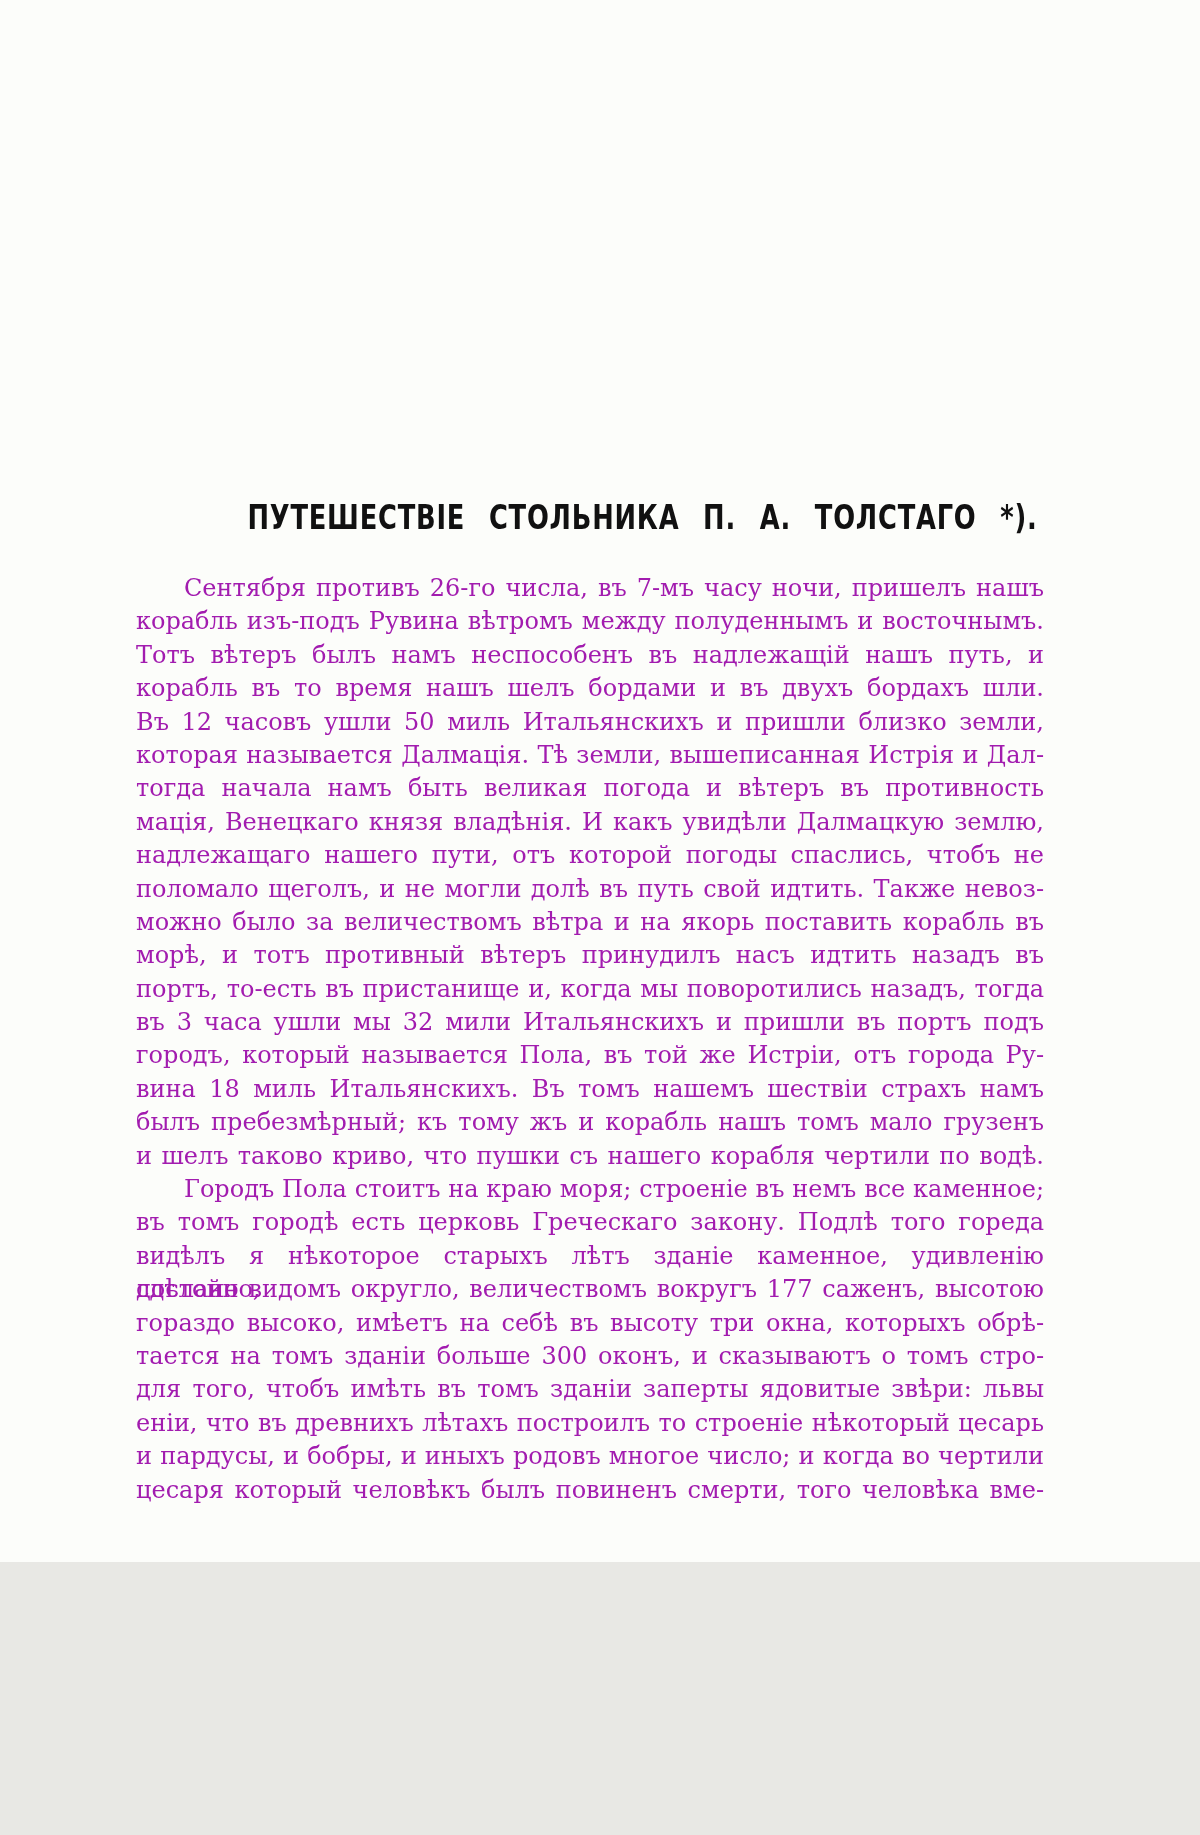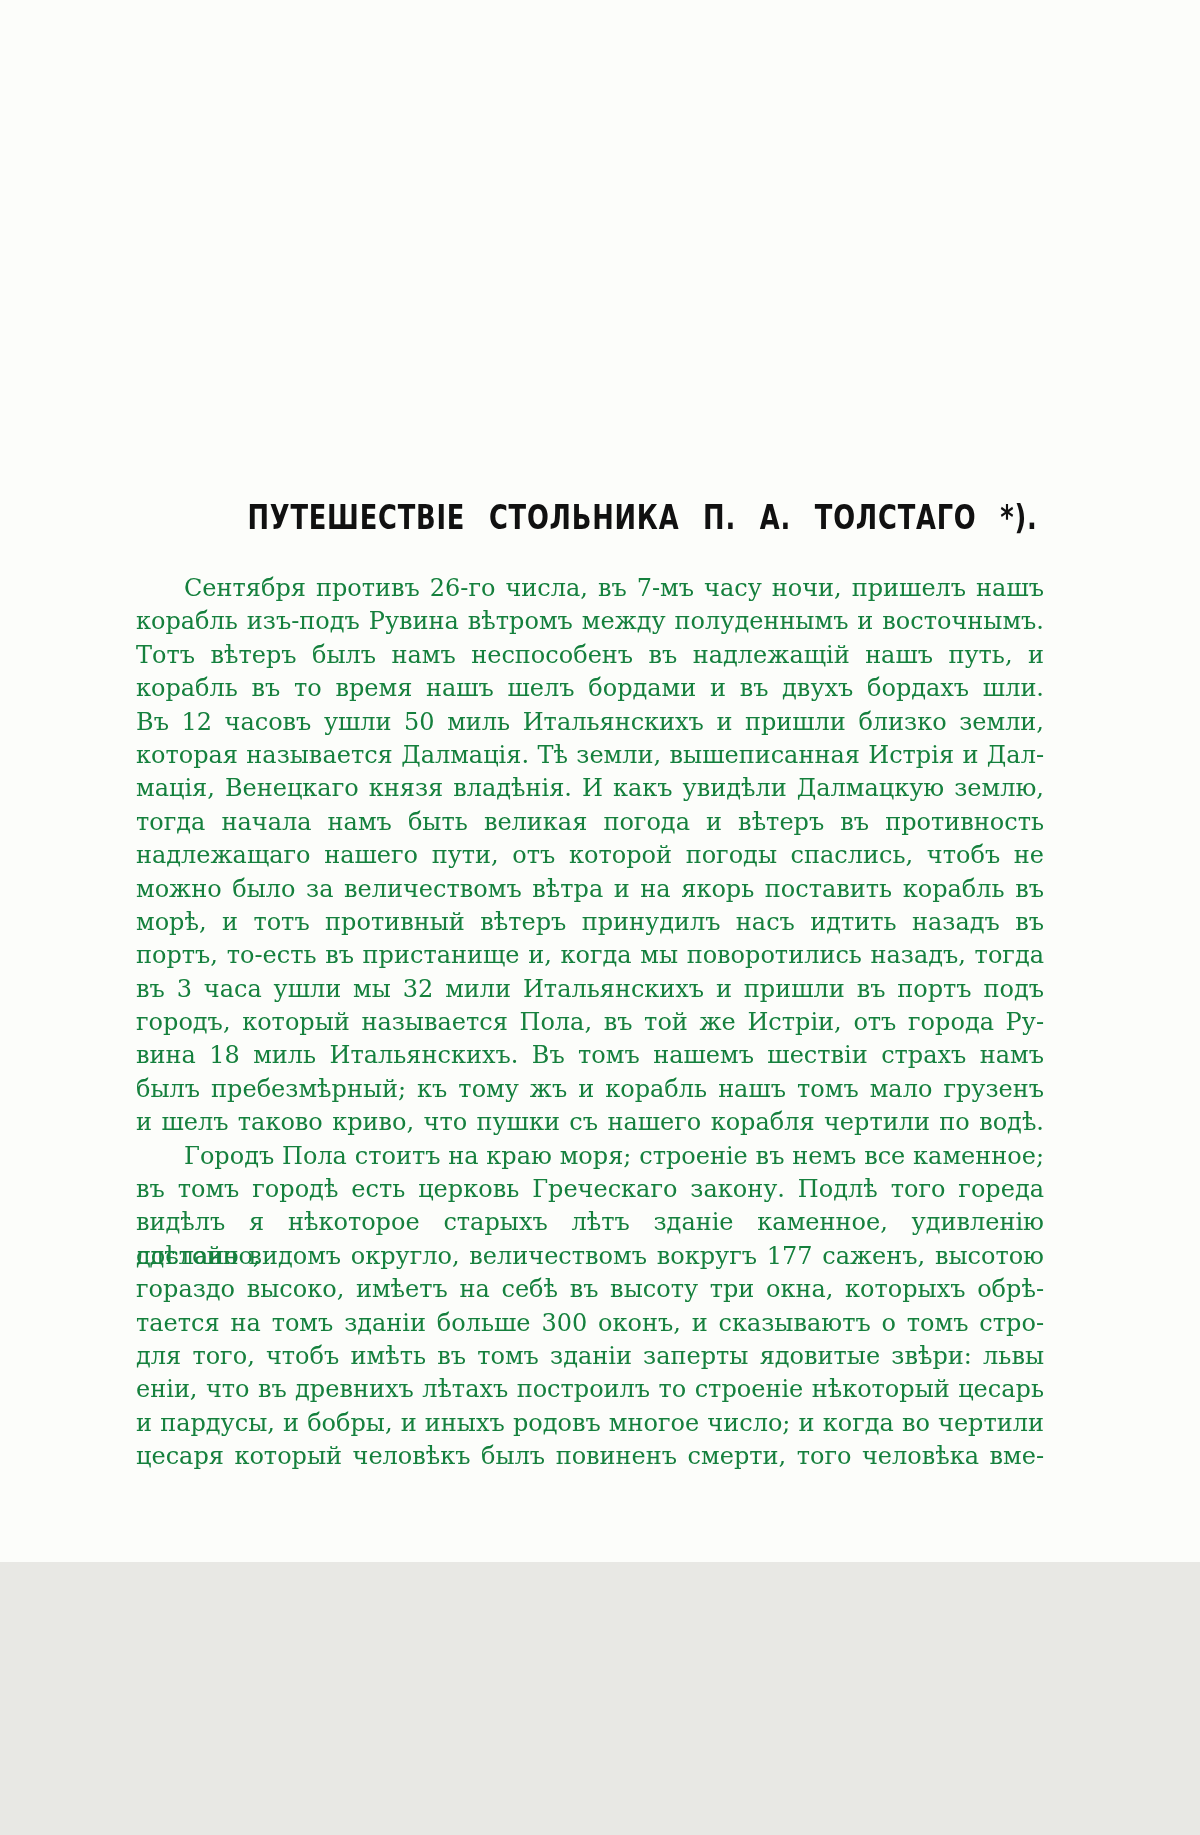--- a/index.html
+++ b/index.html
@@ -28,21 +28,21 @@
     word-spacing:18px;
     white-space:nowrap;
     color:#111;
   }
   .body-text{
     position:absolute;
     left:136px;top:572px;width:908px;
     font-family:"DejaVu Serif",serif;
     font-size:24px;
     line-height:33.4px;
-    color:#15803d;
+    color:#a21caf;
   }
   .line{
     text-align:justify;
     text-align-last:justify;
     -moz-text-align-last:justify;
     white-space:normal;
     height:33.4px;
     overflow:visible;
   }
   .line.indent{ text-indent:48px; }
@@ -98,23 +98,24 @@
 
   <h1 class="title"><span class="title-inner">ПУТЕШЕСТВІЕ СТОЛЬНИКА П. А. ТОЛСТАГО *).</span></h1>
 
   <div class="body-text" id="body-text">
       <div class="line indent">Сентября противъ 26-го числа, въ 7-мъ часу ночи, пришелъ нашъ</div>
       <div class="line">корабль изъ-подъ Рувина вѣтромъ между полуденнымъ и восточнымъ.</div>
       <div class="line">Тотъ вѣтеръ былъ намъ неспособенъ въ надлежащій нашъ путь, и</div>
       <div class="line">корабль въ то время нашъ шелъ бордами и въ двухъ бордахъ шли.</div>
       <div class="line">Въ 12 часовъ ушли 50 миль Итальянскихъ и пришли близко земли,</div>
       <div class="line">которая называется Далмація. Тѣ земли, вышеписанная Истрія и Дал-</div>
+      <div class="line">тогда начала намъ быть великая погода и вѣтеръ въ противность</div>
       <div class="line">мація, Венецкаго князя владѣнія. И какъ увидѣли Далмацкую землю,</div>
-      <div class="line">тогда начала намъ быть великая погода и вѣтеръ въ противность</div>
       <div class="line">надлежащаго нашего пути, отъ которой погоды спаслись, чтобъ не</div>
+      <div class="line">поломало щеголъ, и не могли долѣ въ путь свой идтить. Также невоз-</div>
       <div class="line">можно было за величествомъ вѣтра и на якорь поставить корабль въ</div>
       <div class="line">морѣ, и тотъ противный вѣтеръ принудилъ насъ идтить назадъ въ</div>
       <div class="line">портъ, то-есть въ пристанище и, когда мы поворотились назадъ, тогда</div>
       <div class="line">въ 3 часа ушли мы 32 мили Итальянскихъ и пришли въ портъ подъ</div>
       <div class="line">городъ, который называется Пола, въ той же Истріи, отъ города Ру-</div>
       <div class="line">вина 18 миль Итальянскихъ. Въ томъ нашемъ шествіи страхъ намъ</div>
       <div class="line">былъ пребезмѣрный; къ тому жъ и корабль нашъ томъ мало грузенъ</div>
       <div class="line">и шелъ таково криво, что пушки съ нашего корабля чертили по водѣ.</div>
       <div class="line indent">Городъ Пола стоитъ на краю моря; строеніе въ немъ все каменное;</div>
       <div class="line">въ томъ городѣ есть церковь Греческаго закону. Подлѣ того гореда</div>

